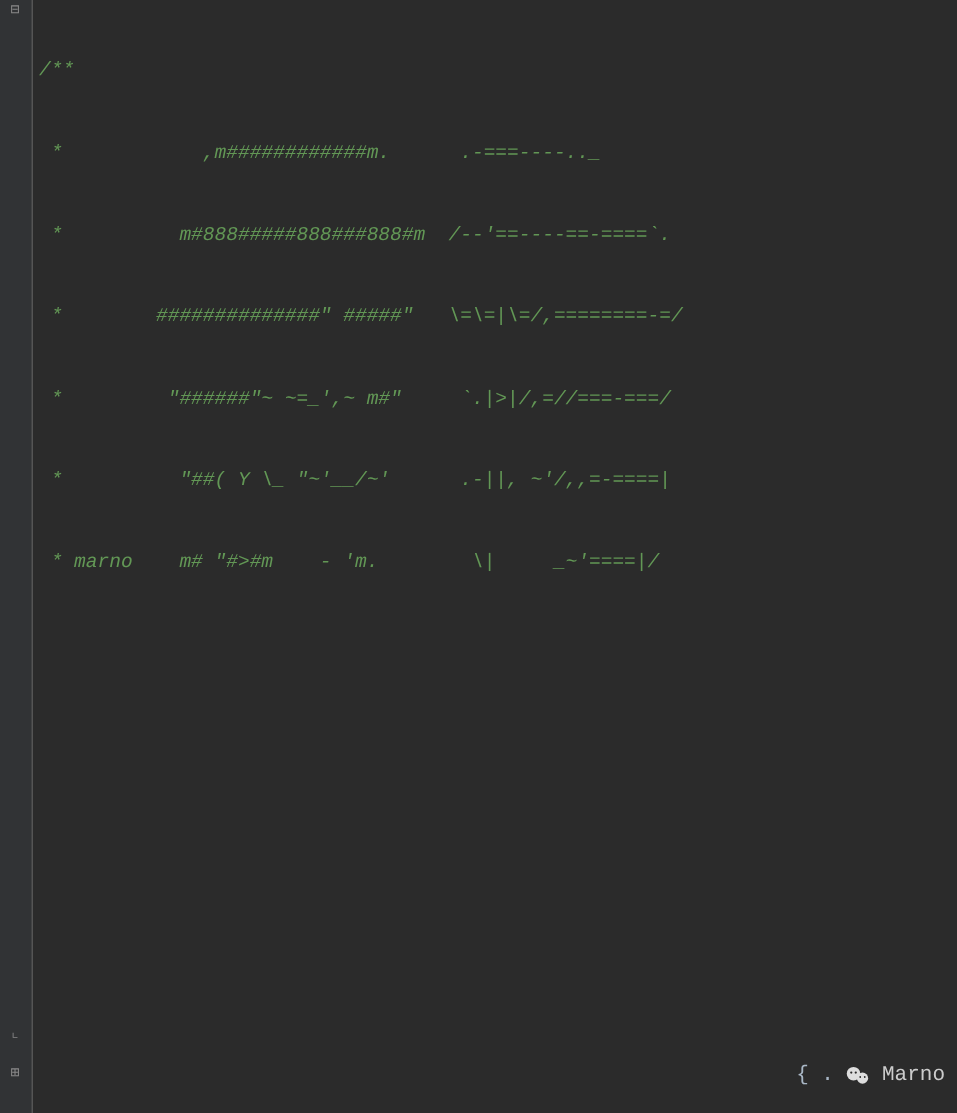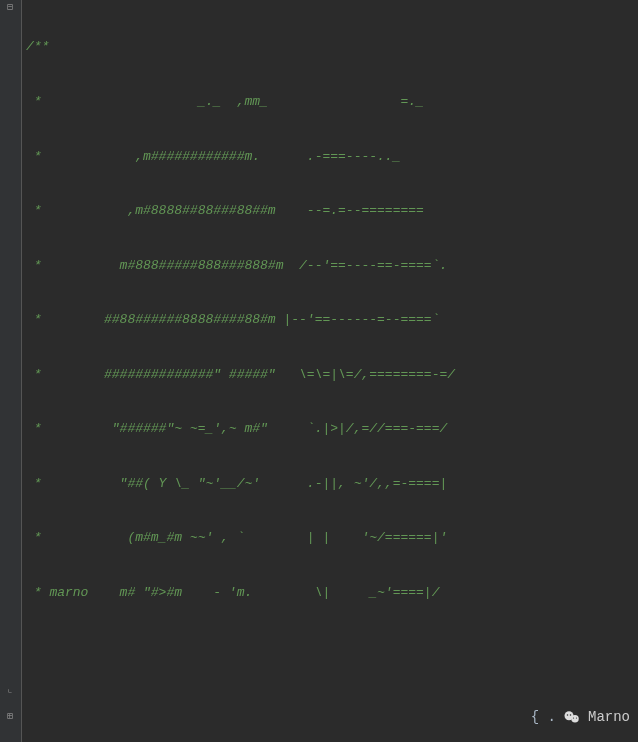--- a/index.html
+++ b/index.html
@@ -72,29 +72,25 @@
 <body>
 
 <div class="editor">
   <div class="gutter">
     <span class="fold-icon fold-minus">⊟</span>
     <span class="fold-icon fold-end">⌞</span>
     <span class="fold-icon fold-plus">⊞</span>
   </div>
   <div class="code-area">
     <span class="comment-line">/**</span>
-    <span class="comment-line"> *                    _._  ,mm_                 =._</span>
     <span class="comment-line"> *            ,m############m.      .-===----.._</span>
-    <span class="comment-line"> *           ,m#8888##88###88##m    --=.=--========</span>
     <span class="comment-line"> *          m#888#####888###888#m  /--'==----==-====`.</span>
-    <span class="comment-line"> *        ##88######8888####88#m |--'==------=--====`</span>
     <span class="comment-line"> *        ##############" #####"   \=\=|\=/,========-=/</span>
     <span class="comment-line"> *         "######"~ ~=_',~ m#"     `.|&gt;|/,=//===-===/</span>
     <span class="comment-line"> *          "##( Y \_ "~'__/~'      .-||, ~'/,,=-====|</span>
-    <span class="comment-line"> *           (m#m_#m ~~' , `        | |    '~/======|'</span>
     <span class="comment-line"> * marno    m# "#&gt;#m    - 'm.        \|     _~'====|/</span>
     
     
     
     
     
     
     
     
     

